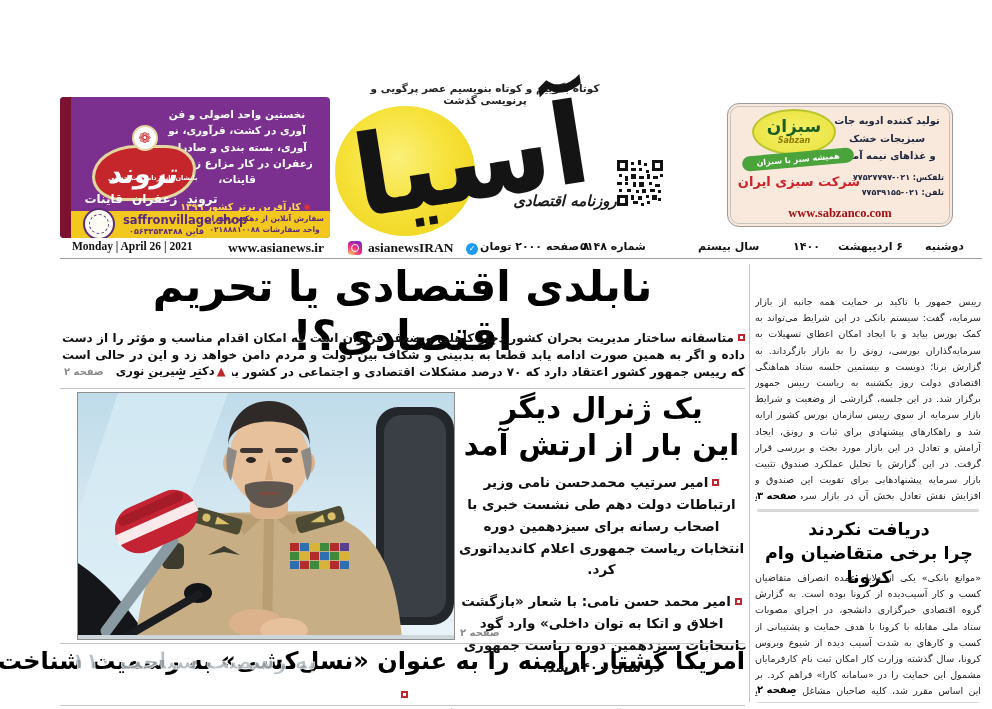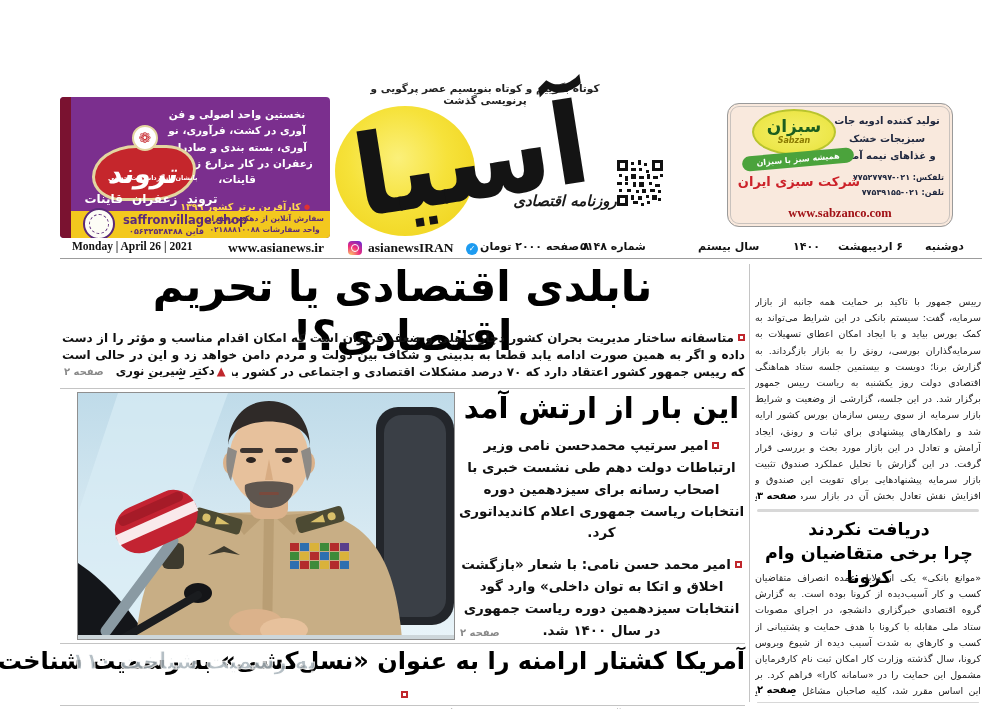--- a/index.html
+++ b/index.html
@@ -286,20 +286,21 @@
         <rect x="36" y="124" width="86" height="11" fill="#ffffff" opacity="0.9"></rect>
         <rect x="44" y="109" width="70" height="10" rx="5" fill="#a61b28"></rect>
       </g>
       <ellipse cx="120" cy="200" rx="14" ry="10" fill="#141518"></ellipse>
       <path d="M120,202 L44,246" stroke="#1a1c1f" stroke-width="8" stroke-linecap="round"></path>
       <rect y="242" width="376" height="4" fill="#cdd6da"></rect>
     </svg>
   </div>
 
   <div class="abs" style="left:458px; top:390px; width:287px; height:250px;">
+    <div class="gen-title c">یک ژنرال دیگر</div>
     <div class="gen-title c">این بار از ارتش آمد</div>
     <div class="gen-bullets" style="margin-top:8px;"><span class="redsq"></span><span>امیر سرتیپ محمدحسن نامی وزیر ارتباطات دولت دهم طی نشست خبری با اصحاب رسانه برای سیزدهمین دوره انتخابات ریاست جمهوری اعلام کاندیداتوری کرد.</span></div>
     <div class="gen-bullets" style="margin-top:10px;"><span class="redsq"></span><span>امیر محمد حسن نامی: با شعار «بازگشت اخلاق و اتکا به توان داخلی» وارد گود انتخابات سیزدهمین دوره ریاست جمهوری در سال ۱۴۰۰ شد.</span></div>
     <div class="abs pageref" style="left:2px; bottom:2px;">صفحه ۲</div>
   </div>
 
   <div class="hline" style="left:60px; top:643px; width:685px;"></div>
   <div class="abs arm-headline c" style="left:60px; top:647px; width:685px;">آمریکا کشتار ارامنه را به عنوان «نسل‌کشی» به رسمیت شناخت</div>
   <div class="abs arm-glitch" style="left:72px; top:649px;">به رسمیت شناخت ۱۱۰</div>
   <div class="abs c" style="left:60px; top:684px; width:685px;">

